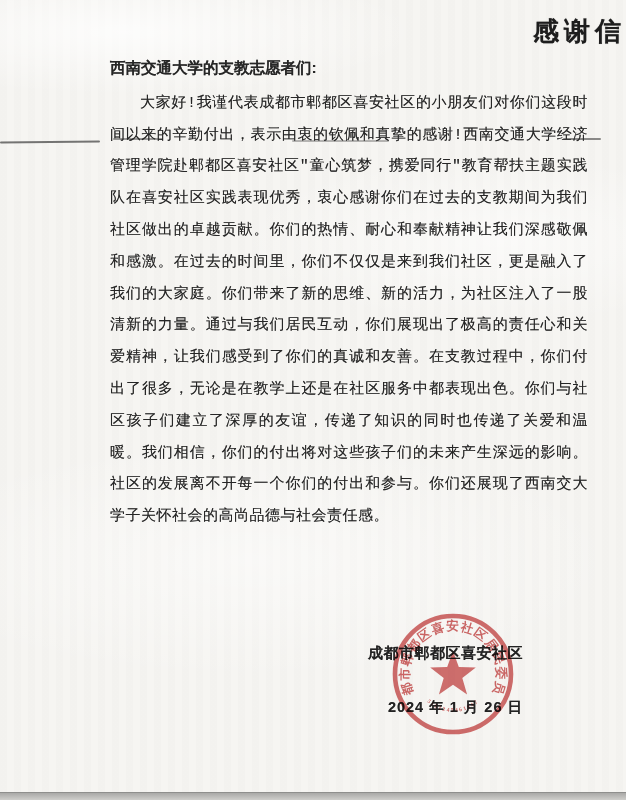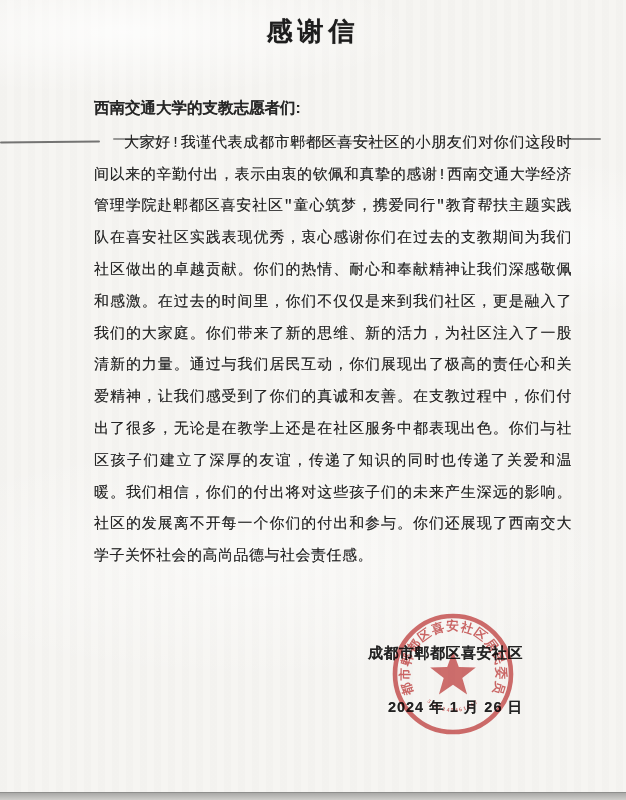--- a/index.html
+++ b/index.html
@@ -13,30 +13,29 @@
     background:
       radial-gradient(ellipse 420px 90px at 20% 4%, rgba(255,255,255,.75), rgba(255,255,255,0) 70%),
       radial-gradient(ellipse 380px 120px at 80% 30%, rgba(255,255,255,.55), rgba(255,255,255,0) 70%),
       radial-gradient(ellipse 500px 160px at 40% 70%, rgba(255,255,255,.45), rgba(255,255,255,0) 75%),
       repeating-linear-gradient(90deg, rgba(0,0,0,.012) 0 7px, rgba(255,255,255,.02) 7px 14px),
       #f6f5f2;
     color:#262626;
   }
   .title{
     position:absolute;top:14px;left:0;width:100%;
-    text-align:center;
+    text-align:right;
     font-size:26px;font-weight:bold;letter-spacing:5px;
     color:#1d1d1d;
     text-shadow:0 0 .7px rgba(0,0,0,.55);
   }
   .body-text{
-    position:absolute;top:52px;left:94px;width:478px;
+    position:absolute;top:52px;left:110px;width:478px;
     font-size:15px;line-height:31.8px;
     text-shadow:0 0 .6px rgba(0,0,0,.45);
-    margin-top:40px;
   }
   .salutation{
     font-weight:bold;font-size:15.5px;
     margin:0 0 4px 0;
   }
   .body-text p.para{
     margin:0;
     text-align:justify;
     text-indent:2em;
     letter-spacing:.5px;

